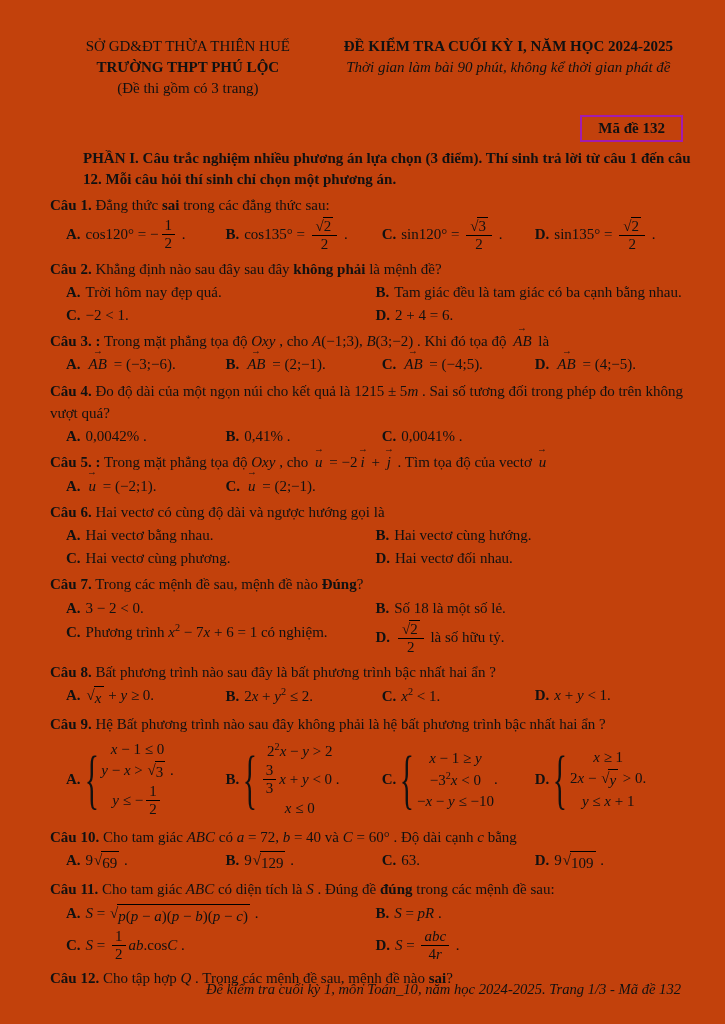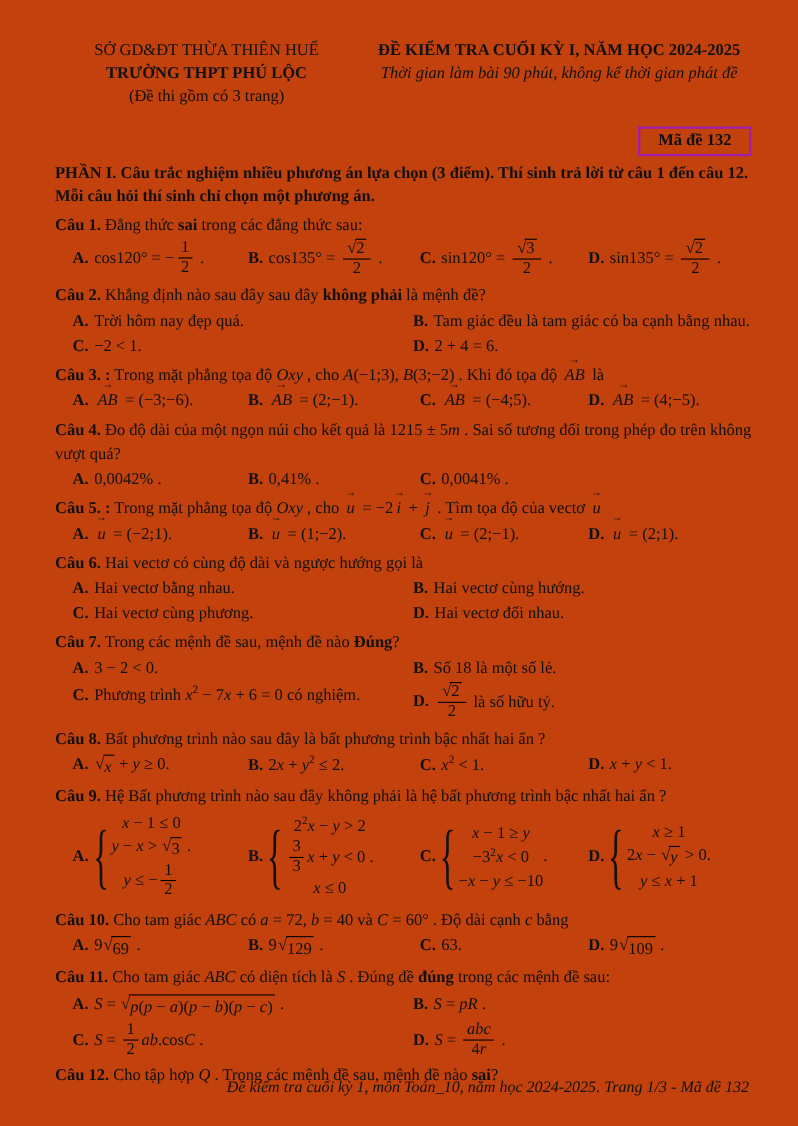--- a/index.html
+++ b/index.html
@@ -13,21 +13,21 @@
   .italic{font-style:italic;}
   .mi{font-style:italic;}
   
   .header{display:flex;align-items:flex-start;}
   .header-left{width:43%;text-align:center;line-height:1.4;}
   .header-right{flex:1;text-align:center;line-height:1.4;}
   
   .code-row{display:flex;justify-content:flex-end;margin:16px 8px 6px 0;}
   .code-box{border:2px solid #a21caf;padding:3px 16px;font-weight:bold;}
   
-  .part-heading{font-weight:bold;line-height:1.42;margin-top:2px;}
+  .part-heading{font-weight:bold;line-height:1.42;margin-top:2px;margin-left:33px;}
   
   .question{margin-top:3px;}
   .stem{line-height:1.48;}
   .qnum{font-weight:bold;}
   .options{display:grid;padding-left:16px;margin:1px 0 2px 0;}
   .cols-4{grid-template-columns:25.5% 25% 24.5% 25%;}
   .cols-2{grid-template-columns:49.5% 50.5%;}
   .option{line-height:1.55;}
   .olabel{font-weight:bold;margin-right:5px;}
   .tall .option{display:flex;align-items:center;line-height:1.3;}
@@ -132,40 +132,38 @@
         <div class="options cols-4">
           <div class="option"><span class="olabel">A.</span><span>0,0042% .</span></div>
           <div class="option"><span class="olabel">B.</span><span>0,41% .</span></div>
           <div class="option"><span class="olabel">C.</span><span>0,0041% .</span></div>
         </div>
       </div>
       <div class="question">
         <div class="stem"><span class="qnum">Câu 5. :</span> <span>Trong mặt phẳng tọa độ </span><span class="mi">Oxy</span><span> , cho </span><span class="vec">u</span><span> = −2</span><span class="vec">i</span><span> + </span><span class="vec">j</span><span> . Tìm tọa độ của vectơ </span><span class="vec">u</span></div>
         <div class="options cols-4">
           <div class="option"><span class="olabel">A.</span><span class="vec">u</span><span> = (−2;1).</span></div>
-          <div class="option"><span class="olabel">B.</span><span class="vec">u</span><span> = (1;−2).</span></div>
           <div class="option"><span class="olabel">C.</span><span class="vec">u</span><span> = (2;−1).</span></div>
-          <div class="option"><span class="olabel">D.</span><span class="vec">u</span><span> = (2;1).</span></div>
         </div>
       </div>
       <div class="question">
         <div class="stem"><span class="qnum">Câu 6.</span> <span>Hai vectơ có cùng độ dài và ngược hướng gọi là</span></div>
         <div class="options cols-2">
           <div class="option"><span class="olabel">A.</span><span>Hai vectơ bằng nhau.</span></div>
           <div class="option"><span class="olabel">B.</span><span>Hai vectơ cùng hướng.</span></div>
           <div class="option"><span class="olabel">C.</span><span>Hai vectơ cùng phương.</span></div>
           <div class="option"><span class="olabel">D.</span><span>Hai vectơ đối nhau.</span></div>
         </div>
       </div>
       <div class="question">
         <div class="stem"><span class="qnum">Câu 7.</span> <span>Trong các mệnh đề sau, mệnh đề nào </span><span class="bold">Đúng</span><span>?</span></div>
         <div class="options cols-2">
           <div class="option"><span class="olabel">A.</span><span>3 − 2 &lt; 0.</span></div>
           <div class="option"><span class="olabel">B.</span><span>Số 18 là một số lẻ.</span></div>
-          <div class="option"><span class="olabel">C.</span><span>Phương trình </span><span class="mi">x</span><sup>2</sup><span> − 7</span><span class="mi">x</span><span> + 6 = 0 có nghiệm.</span></div>
+          <div class="option"><span class="olabel">C.</span><span>Phương trình </span><span class="mi">x</span><sup>2</sup><span> − 7</span><span class="mi">x</span><span> + 6 = 1 có nghiệm.</span></div>
           <div class="option"><span class="olabel">D.</span><span class="frac">
               <span class="fnum"><span class="sqrt">
                   <span class="rad"></span>
                   <span class="sbody"><span>2</span></span>
                 </span></span>
               <span class="fden"><span>2</span></span>
             </span><span> là số hữu tỷ.</span></div>
         </div>
       </div>
       <div class="question">

